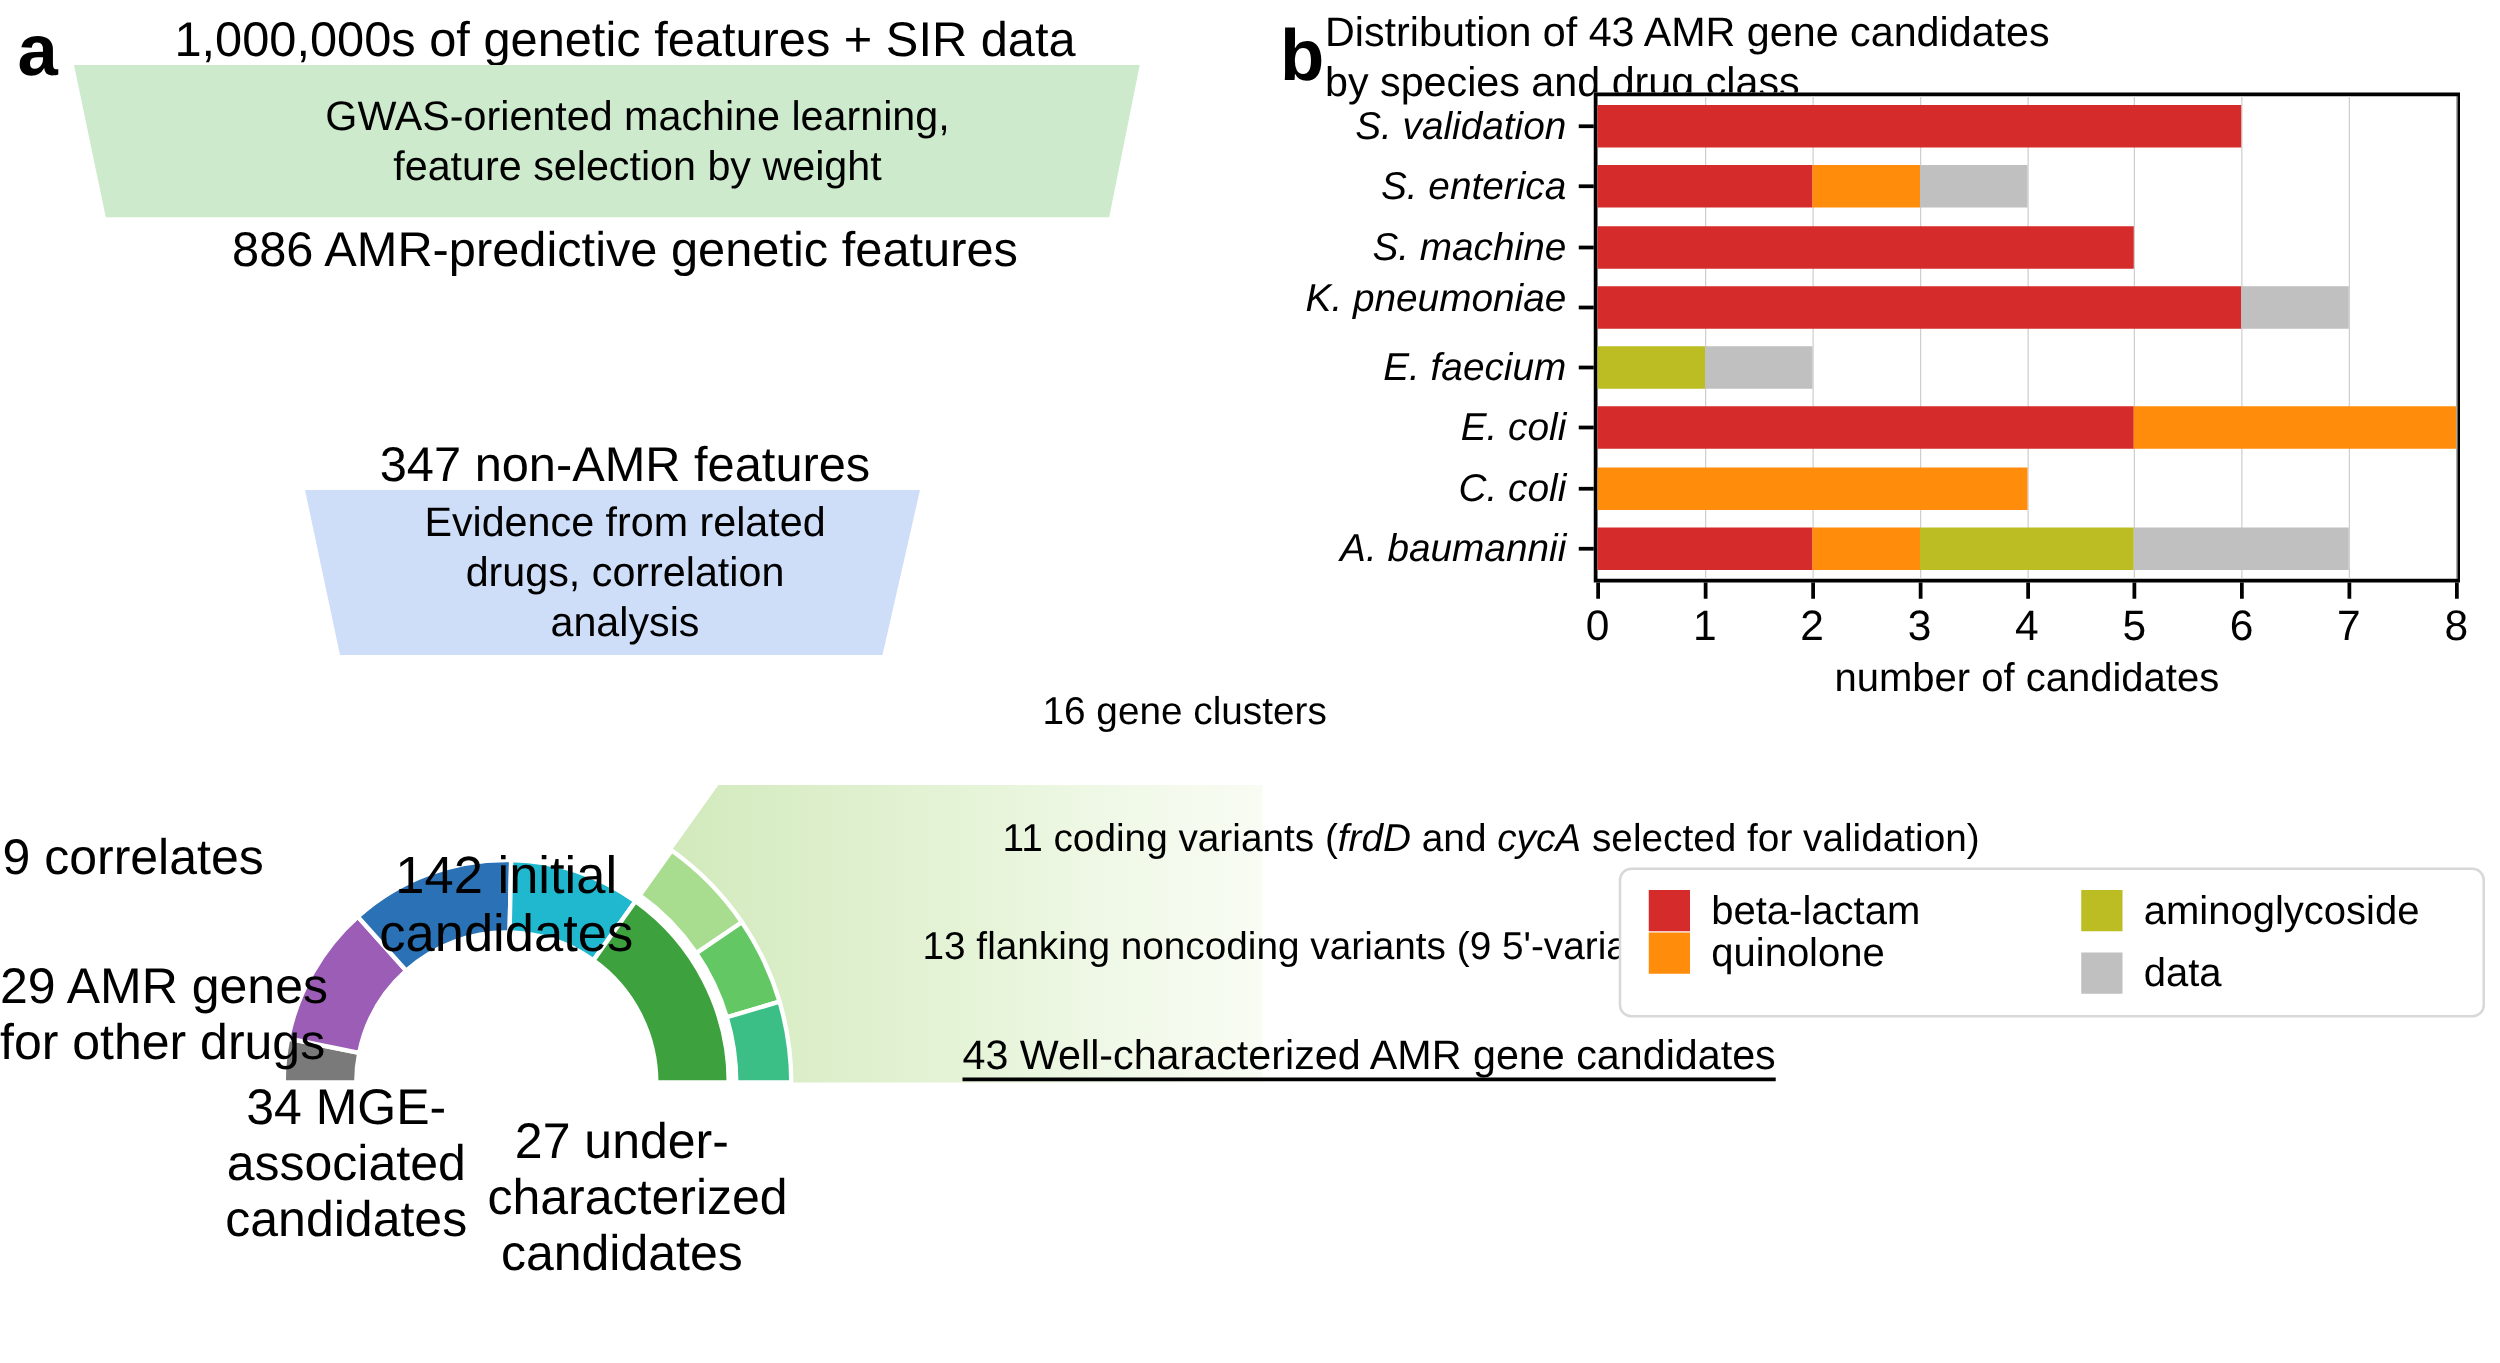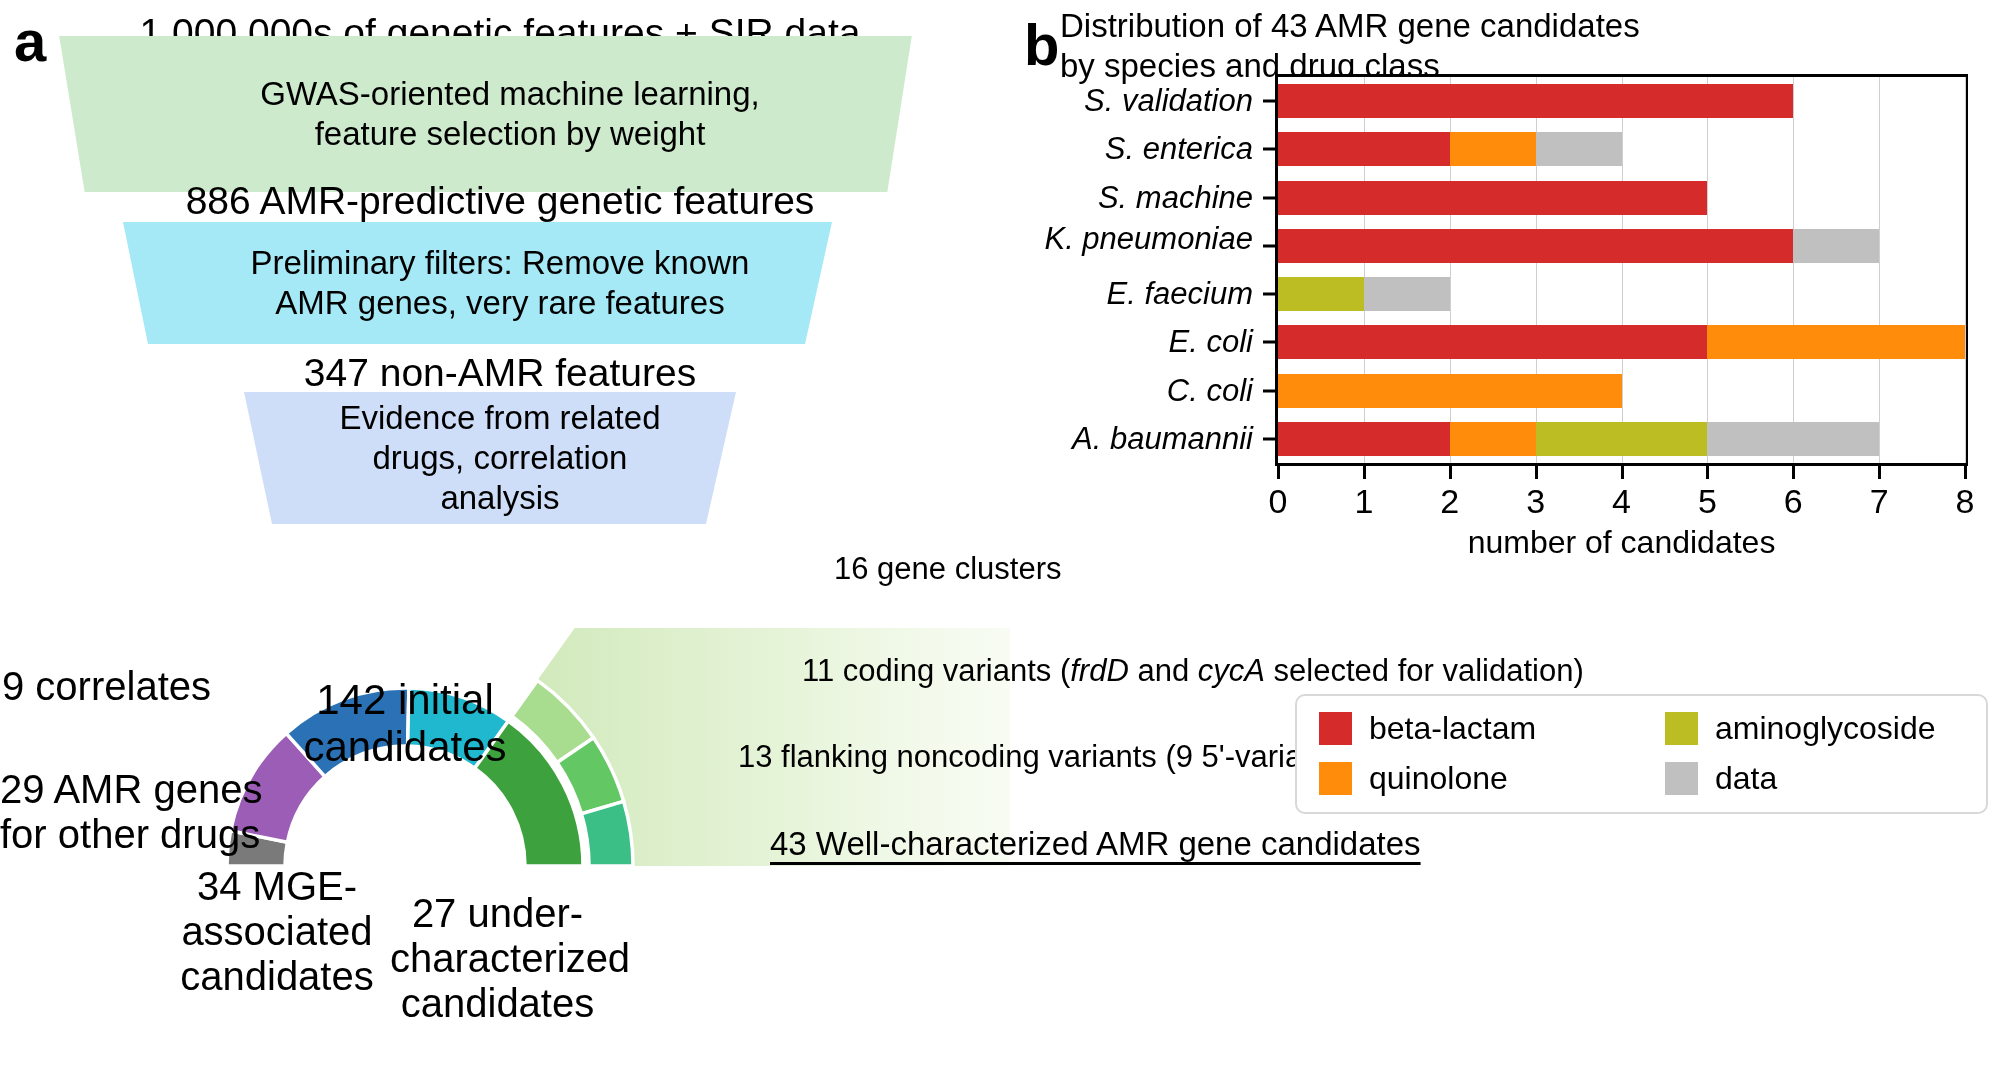--- a/index.html
+++ b/index.html
@@ -158,37 +158,30 @@
 </style>
 </head>
 <body>
 
 <div class="panel-letter" id="panel-a-letter">a</div>
 
 <div id="funnel">
 
   <div class="funnel-text" style="top:10px;">1,000,000s of genetic features + SIR data</div>
 
-  <div class="funnel-band" style="top:36px;height:156px;margin-left:20px;">
+  <div class="funnel-band" style="top:52px;height:122px;margin-left:20px;">
     <svg class="band-shape" viewBox="0 0 1000 122" preserveAspectRatio="none">
       <polygon points="40,0 910,0 885,122 66,122" fill="#cdeacd"></polygon>
     </svg>
     <div class="band-label">GWAS-oriented machine learning,
 feature selection by weight</div>
   </div>
 
   <div class="funnel-text" style="top:178px;">886 AMR-predictive genetic features</div>
 
-  <div class="funnel-band" style="top:222px;height:122px;">
-    <svg class="band-shape" viewBox="0 0 1000 122" preserveAspectRatio="none">
-      <polygon points="123,0 832,0 805,122 148,122" fill="#a5e9f7"></polygon>
-    </svg>
-    <div class="band-label">Preliminary filters: Remove known
-AMR genes, very rare features</div>
-  </div>
 
   <div class="funnel-text" style="top:350px;">347 non-AMR features</div>
 
   <div class="funnel-band" style="top:392px;height:132px;">
     <svg class="band-shape" viewBox="0 0 1000 132" preserveAspectRatio="none">
       <polygon points="244,0 736,0 706,132 272,132" fill="#cfdef8"></polygon>
     </svg>
     <div class="band-label">Evidence from related
 drugs, correlation
 analysis</div>
@@ -348,21 +341,21 @@
 
 <div id="legend-box">
     <div class="legend-item" style="left: 22px; top: 14px;">
       <span class="legend-swatch" style="background: rgb(214, 43, 43);"></span>
       <span>beta-lactam</span>
     </div>
     <div class="legend-item" style="left: 368px; top: 14px;">
       <span class="legend-swatch" style="background: rgb(188, 189, 34);"></span>
       <span>aminoglycoside</span>
     </div>
-    <div class="legend-item" style="left: 22px; top: 64px;">
+    <div class="legend-item" style="left: 22px; top: 48px;">
       <span class="legend-swatch" style="background: rgb(255, 140, 10);"></span>
       <span>quinolone</span>
     </div>
     <div class="legend-item" style="left: 368px; top: 64px;">
       <span class="legend-swatch" style="background: rgb(192, 192, 192);"></span>
       <span>data</span>
     </div>
   </div>
 
 </body></html>

